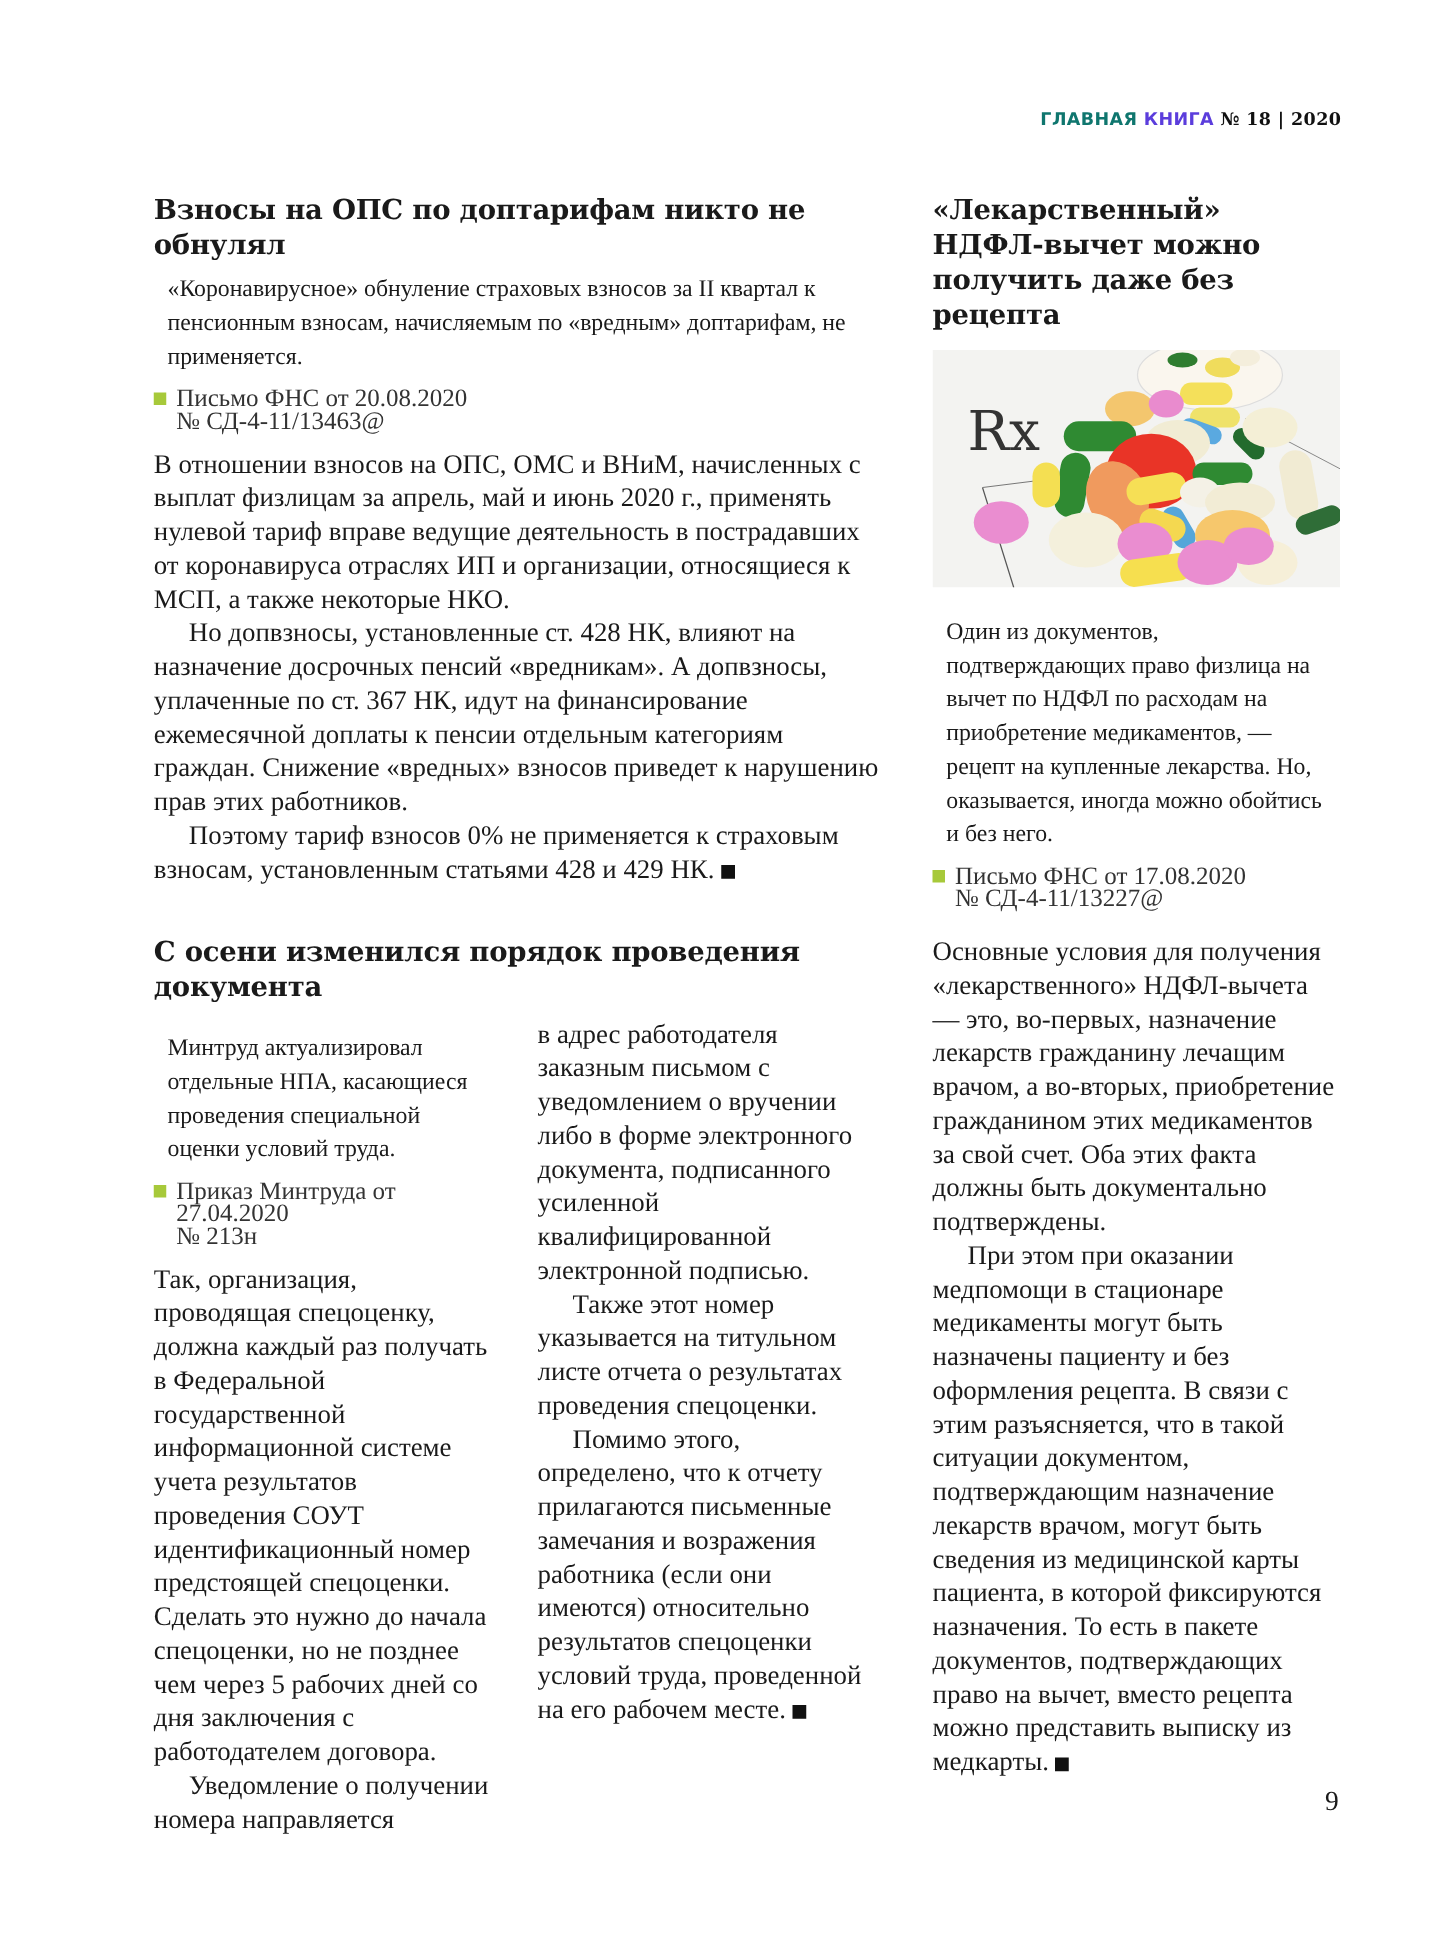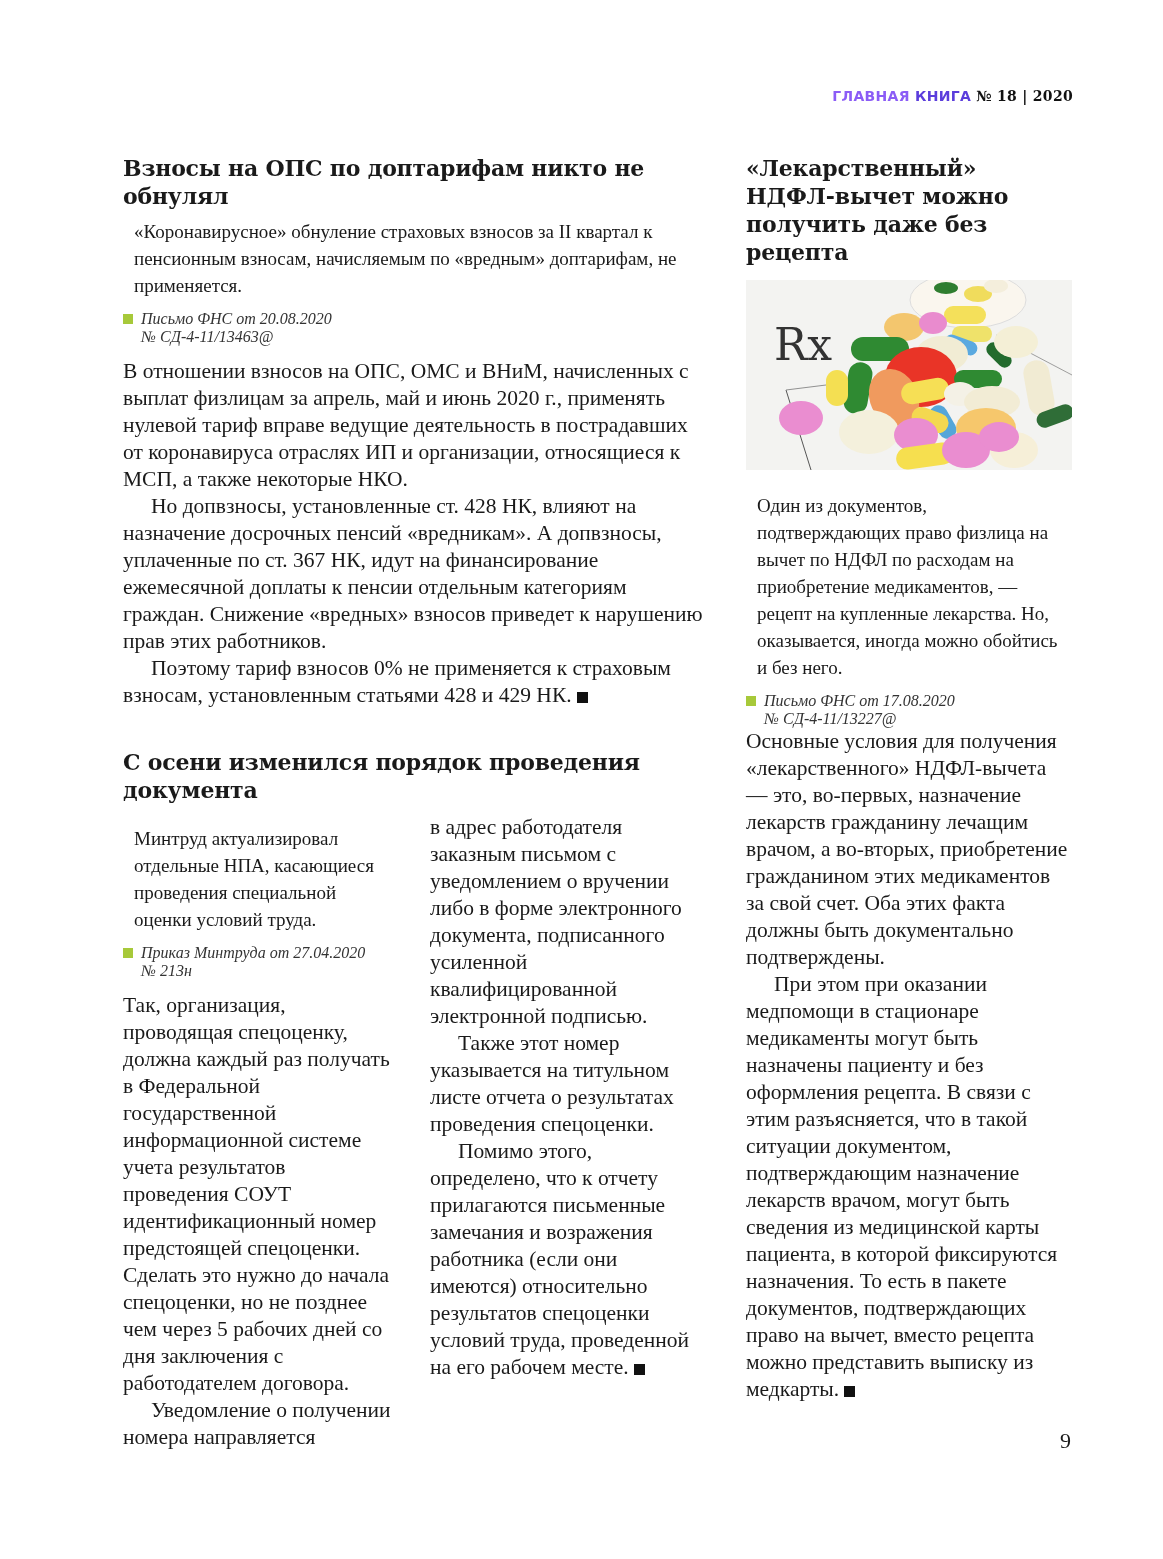--- a/index.html
+++ b/index.html
@@ -1,46 +1,46 @@
 <!DOCTYPE html>
 <html><head>
 <meta charset="utf-8">
 <style>
   html, body { margin:0; padding:0; background:#ffffff; }
   body { width:1163px; height:1559px; position:relative; overflow:hidden; color:#1a1a1a; font-family:"DejaVu Serif", serif; }
   .masthead { position:absolute; top:88px; right:90px; font-size:14px; font-weight:bold; letter-spacing:0.3px; white-space:nowrap; }
-  .masthead .brand1 { font-family:"DejaVu Sans", sans-serif; font-weight:bold; color:#8b5cf6;text-align:center; }
+  .masthead .brand1 { font-family:"DejaVu Sans", sans-serif; font-weight:bold; color:#0f766e;text-align:center; }
   .masthead .brand2 { font-family:"DejaVu Sans", sans-serif; font-weight:bold; color:#5b3ddc; }
   .masthead .issue { font-family:"DejaVu Serif", serif; font-weight:bold; color:#111; }
 
   .h1 { font-family:"DejaVu Serif", serif; font-weight:bold; font-size:22px; line-height:28px; margin:0; letter-spacing:-0.2px; }
   .lead { font-family:"Liberation Serif", serif; font-weight:normal; font-size:19px; line-height:27px; margin:11px; }
   .body { font-family:"Liberation Serif", serif; font-size:21.5px; line-height:27px; margin:0; }
   .body p { margin:0; }
   .body p.indent { text-indent:28px; }
-  .src { position:relative; padding-left:18px; font-family:"Liberation Serif", serif; font-size:16px; line-height:18px; color:#333;font-style:italic; }
+  .src { position:relative; padding-left:18px; font-family:"Liberation Serif", serif; font-size:20px; line-height:18px; color:#333; }
   .src .bullet { position:absolute; left:0; top:4px; width:10px; height:10px; background:#a7c93a; }
   .endmark { display:inline-block; width:11px; height:11px; background:#111; margin-left:5px; vertical-align:-1px; }
 
   #a1 { position:absolute; left:123px; top:154px; width:580px; }
   #a1 .lead { margin-top:8px; }
   #a1 .src { margin-top:6px; }
   #a1 .body { margin-top:12px; }
 
   #a2 { position:absolute; left:123px; top:748px; width:580px; }
   #a2 .cols { display:flex; gap:34px; margin-top:10px; }
   #a2 .col { width:273px; }
   #a2 .src { margin-top:6px; }
   #a2 .col1 .body { margin-top:12px; }
 
   #a3 { position:absolute; left:746px; top:154px; width:326px; }
   #a3 .photo { margin-top:14px; width:326px; height:190px; display:block; }
   #a3 .lead { margin-top:22px; }
   #a3 .src { margin-top:6px; }
-  #a3 .body { margin-top:0; }
+  #a3 .body { margin-top:20px; }
 
   .pagenum { position:absolute; right:92px; top:1428px; font-family:"Liberation Serif", serif; font-size:22px; }
 </style>
 </head>
 <body>
 
 <div class="masthead">
   <span class="brand1">ГЛАВНАЯ</span>
   <span class="brand2">КНИГА</span>
   <span class="issue">№ 18 | 2020</span>

